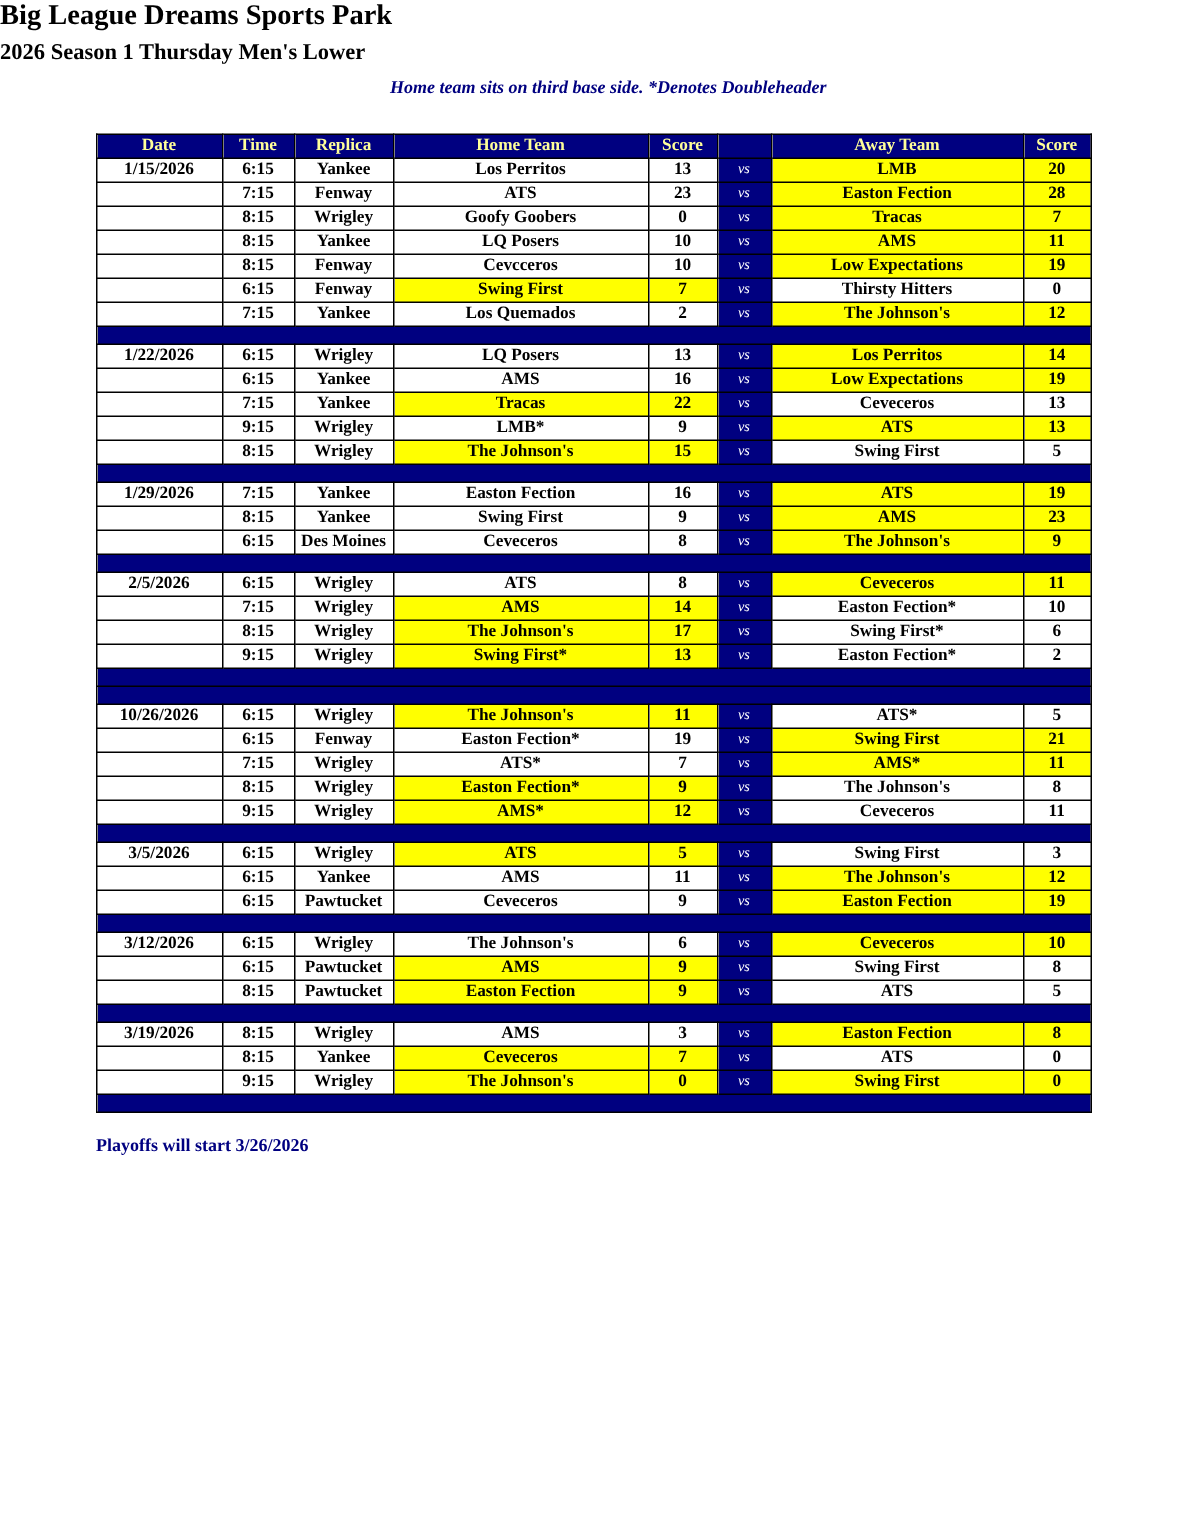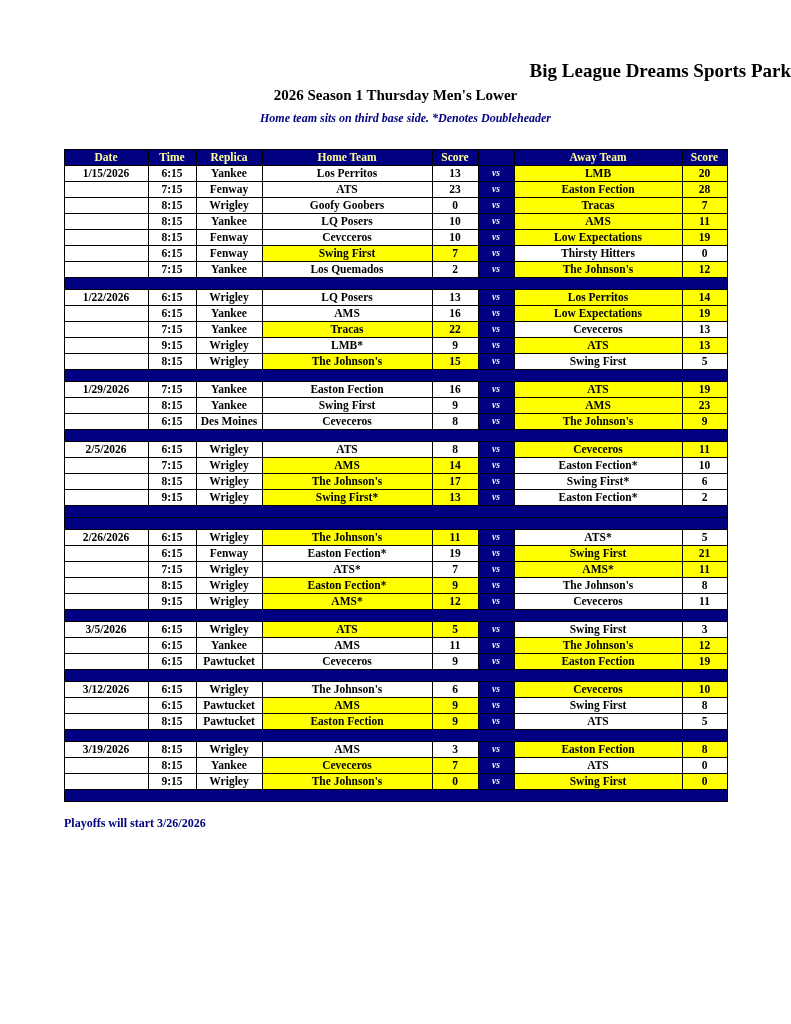--- a/index.html
+++ b/index.html
@@ -4,37 +4,37 @@
 <style>
   :root{
     --navy:#000080;
     --yellow:#FFFF00;
     --header-text:#FFFF99;
   }
   *{box-sizing:border-box;}
   html,body{margin:0;padding:0;background:#ffffff;}
   body{width:791px;height:1024px;font-family:"Liberation Serif", serif;color:#000;}
   .page{width:791px;height:1024px;position:relative;background:#fff;}
-  .title{padding-top:60px;text-align:right;font-size:19px;font-weight:bold;}
-  .subtitle{text-align:center;font-size:15px;font-weight:bold;margin-top:5px;}
+  .title{text-align:left;font-size:19px;font-weight:bold;}
+  .subtitle{text-align:left;font-size:15px;font-weight:bold;margin-top:5px;}
   .note{text-align:center;font-size:12px;font-weight:bold;font-style:italic;color:var(--navy);margin-top:7px;margin-left:20px;}
   table.sched{border-collapse:collapse;table-layout:fixed;width:663px;margin:23px auto 0 auto;}
   .sched th,.sched td{
     border:1px solid #000;
     padding:0 2px;
     height:15px;
     line-height:15px;
     font-size:11.5px;
     font-weight:bold;
     text-align:center;
     white-space:nowrap;
     overflow:hidden;
   }
   .sched th{background:var(--navy);color:var(--header-text);font-size:11.5px;}
-  .sched td.vs-cell{background:var(--navy);color:#ffffff;font-style:italic;font-size:9.5px;font-weight:bold;}
+  .sched td.vs-cell{background:var(--navy);color:#ffffff;font-style:italic;font-size:9.5px;font-weight:normal;}
   .sched td.win{background:var(--yellow);}
   .sched tr.sep td{background:var(--navy);height:12px;line-height:12px;border:1px solid #000;}
   .footer-note{margin:14px 12px 0 64px;font-size:12px;font-weight:bold;color:var(--navy);}
 </style>
 </head>
 <body>
 
 <div class="page">
   <div class="title">Big League Dreams Sports Park</div>
   <div class="subtitle">2026 Season 1 Thursday Men's Lower</div>
@@ -263,21 +263,21 @@
           <td>Easton Fection*</td>
           <td>2</td>
         </tr>
         <tr class="sep">
           <td colspan="8"></td>
         </tr>
         <tr class="sep">
           <td colspan="8"></td>
         </tr>
         <tr>
-          <td>2/26/2026</td>
+          <td>10/26/2026</td>
           <td>6:15</td>
           <td>Wrigley</td>
           <td class="win">The Johnson's</td>
           <td class="win">11</td>
           <td class="vs-cell">vs</td>
           <td>ATS*</td>
           <td>5</td>
         </tr>
         <tr>
           <td></td>

